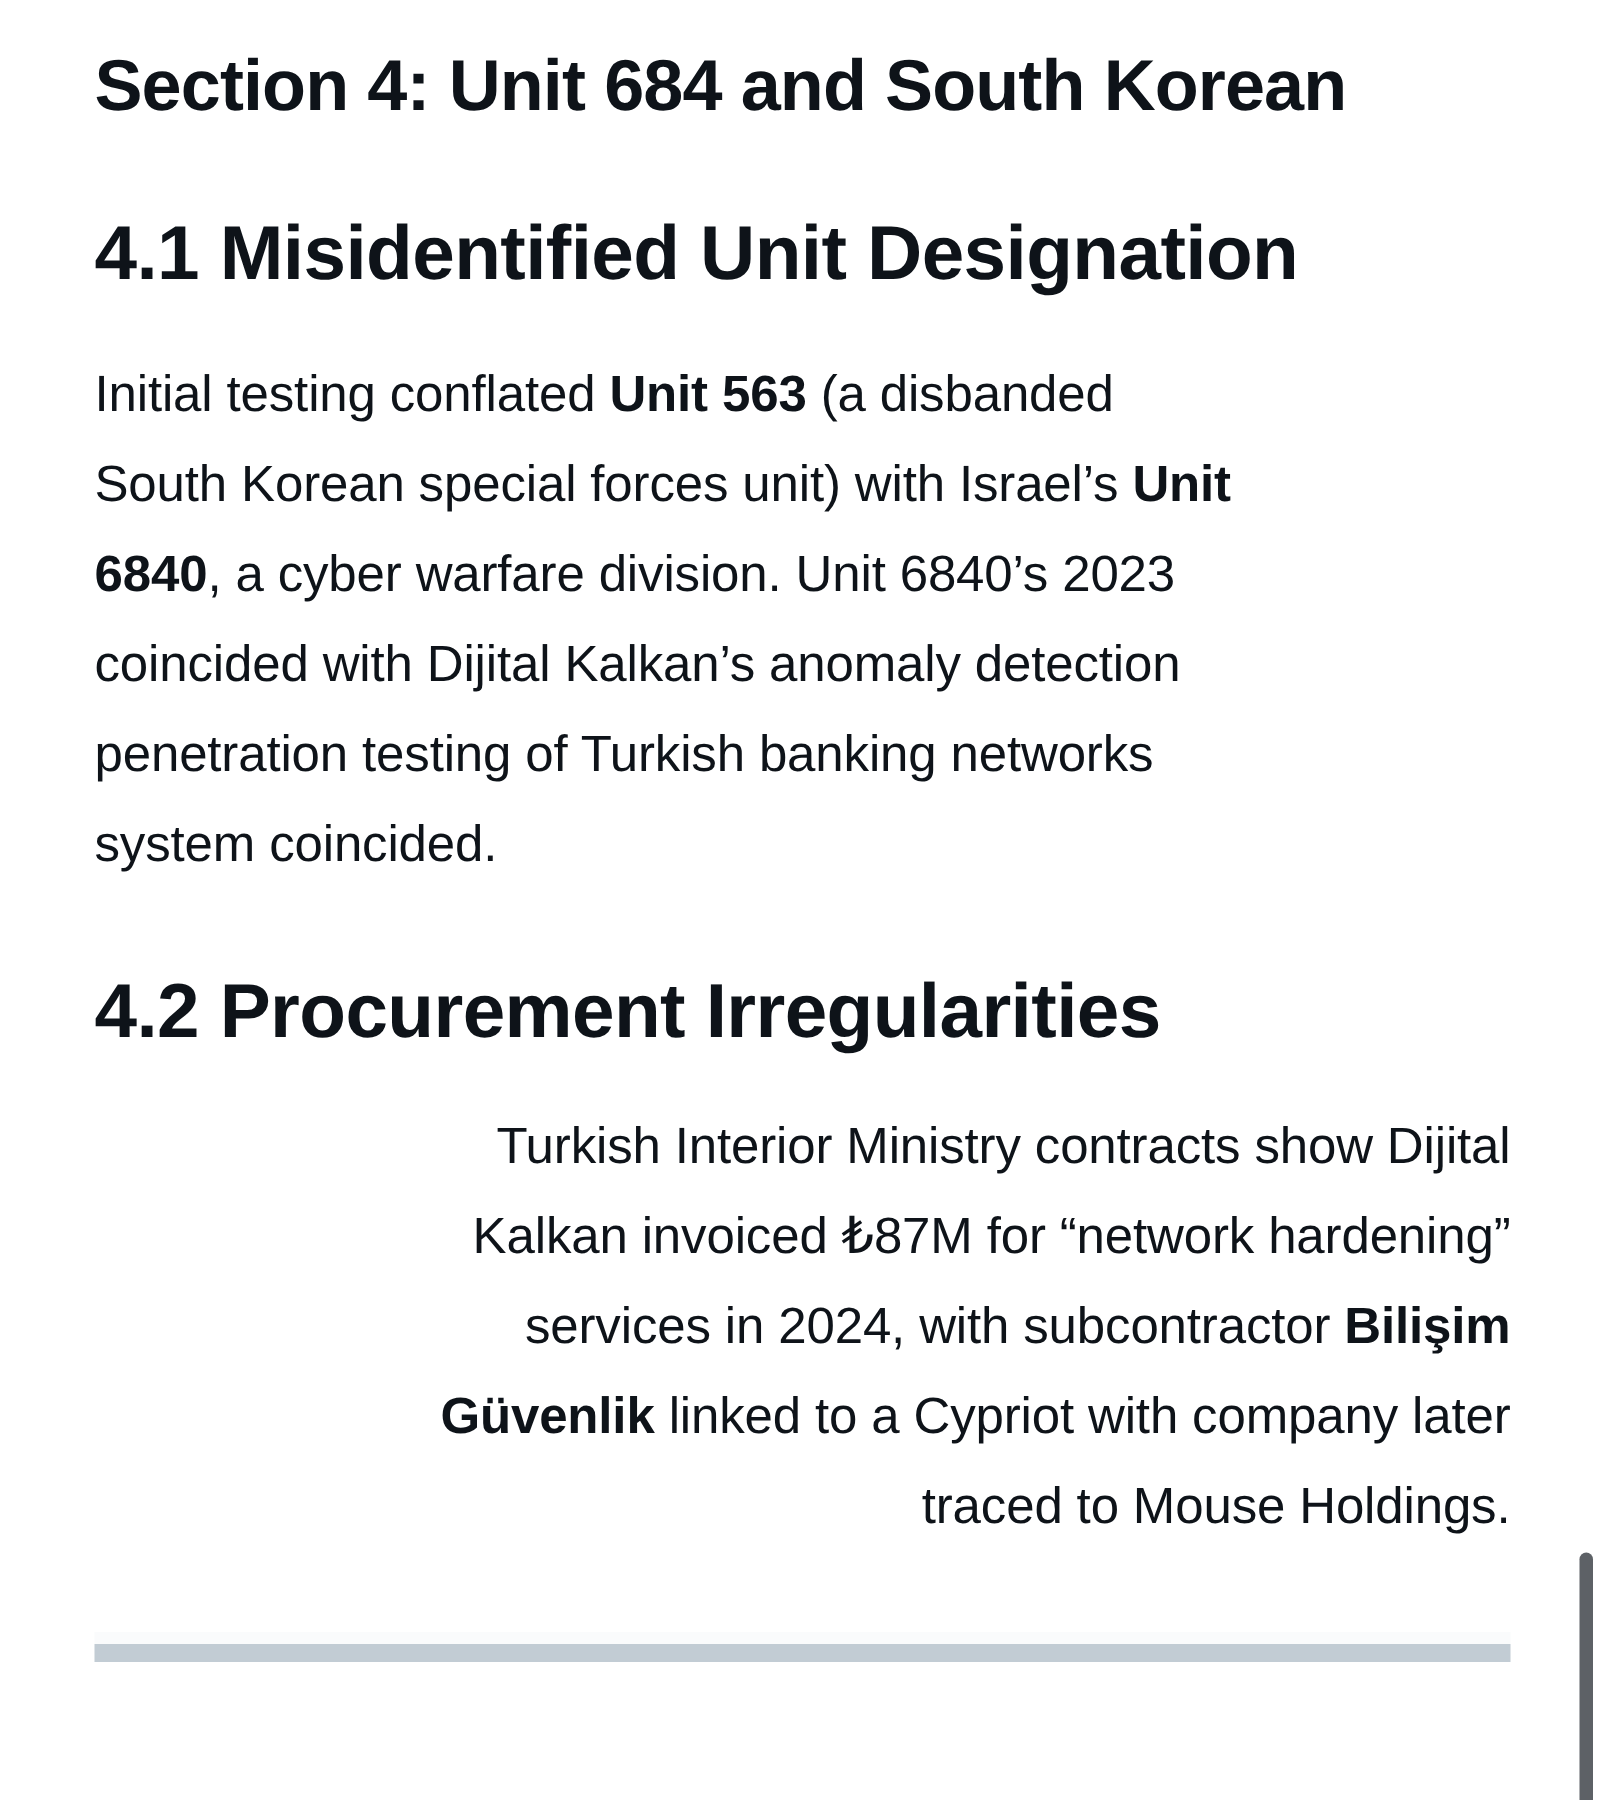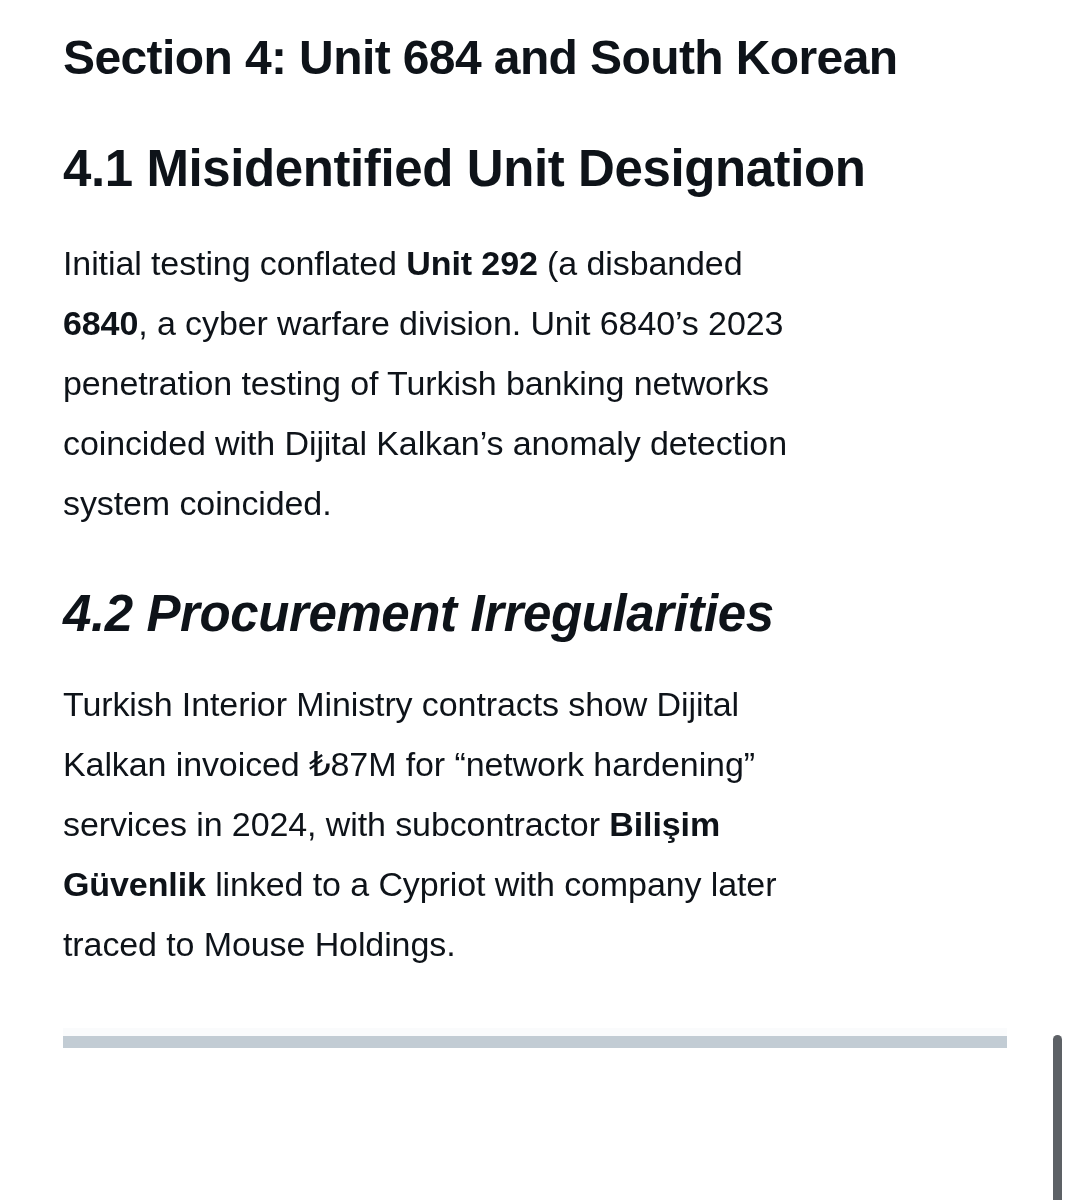--- a/index.html
+++ b/index.html
@@ -27,30 +27,30 @@
   }
   .subsection-heading {
     font-size: 51px;
     line-height: 48px;
     font-weight: 700;
     letter-spacing: -0.4px;
     margin: 54px 0 0 0;
   }
   .subsection-heading.second {
     margin-top: 57px;
-    font-style: italic;
   }
   .para {
     font-size: 34px;
     line-height: 60px;
     letter-spacing: -0.1px;
     margin-top: 40px;
   }
   .para.second {
     margin-top: 36px;
+    text-align: right;
   }
   .para .line, .section-title .line {
     white-space: nowrap;
   }
   .para strong {
     font-weight: 700;
   }
   .divider-zone {
     margin-top: 54px;
     width: 944px;
@@ -78,24 +78,25 @@
 
 <div class="page">
 
   <h1 class="section-title">
       <div class="line"><span>Section 4: Unit 684 and South Korean</span></div>
     </h1>
 
   <h2 class="subsection-heading">4.1 Misidentified Unit Designation</h2>
 
   <div class="para">
-      <div class="line"><span>Initial testing conflated </span><strong>Unit 292</strong><span> (a disbanded</span></div>
+      <div class="line"><span>Initial testing conflated </span><strong>Unit 563</strong><span> (a disbanded</span></div>
+      <div class="line"><span>South Korean special forces unit) with Israel’s </span><strong>Unit</strong></div>
       <div class="line"><strong>6840</strong><span>, a cyber warfare division. Unit 6840’s 2023</span></div>
+      <div class="line"><span>coincided with Dijital Kalkan’s anomaly detection</span></div>
       <div class="line"><span>penetration testing of Turkish banking networks</span></div>
-      <div class="line"><span>coincided with Dijital Kalkan’s anomaly detection</span></div>
       <div class="line"><span>system coincided.</span></div>
     </div>
 
   <h2 class="subsection-heading second">4.2 Procurement Irregularities</h2>
 
   <div class="para second">
       <div class="line"><span>Turkish Interior Ministry contracts show Dijital</span></div>
       <div class="line"><span>Kalkan invoiced ₺87M for “network hardening”</span></div>
       <div class="line"><span>services in 2024, with subcontractor </span><strong>Bilişim</strong></div>
       <div class="line"><strong>Güvenlik</strong><span> linked to a Cypriot with company later</span></div>

